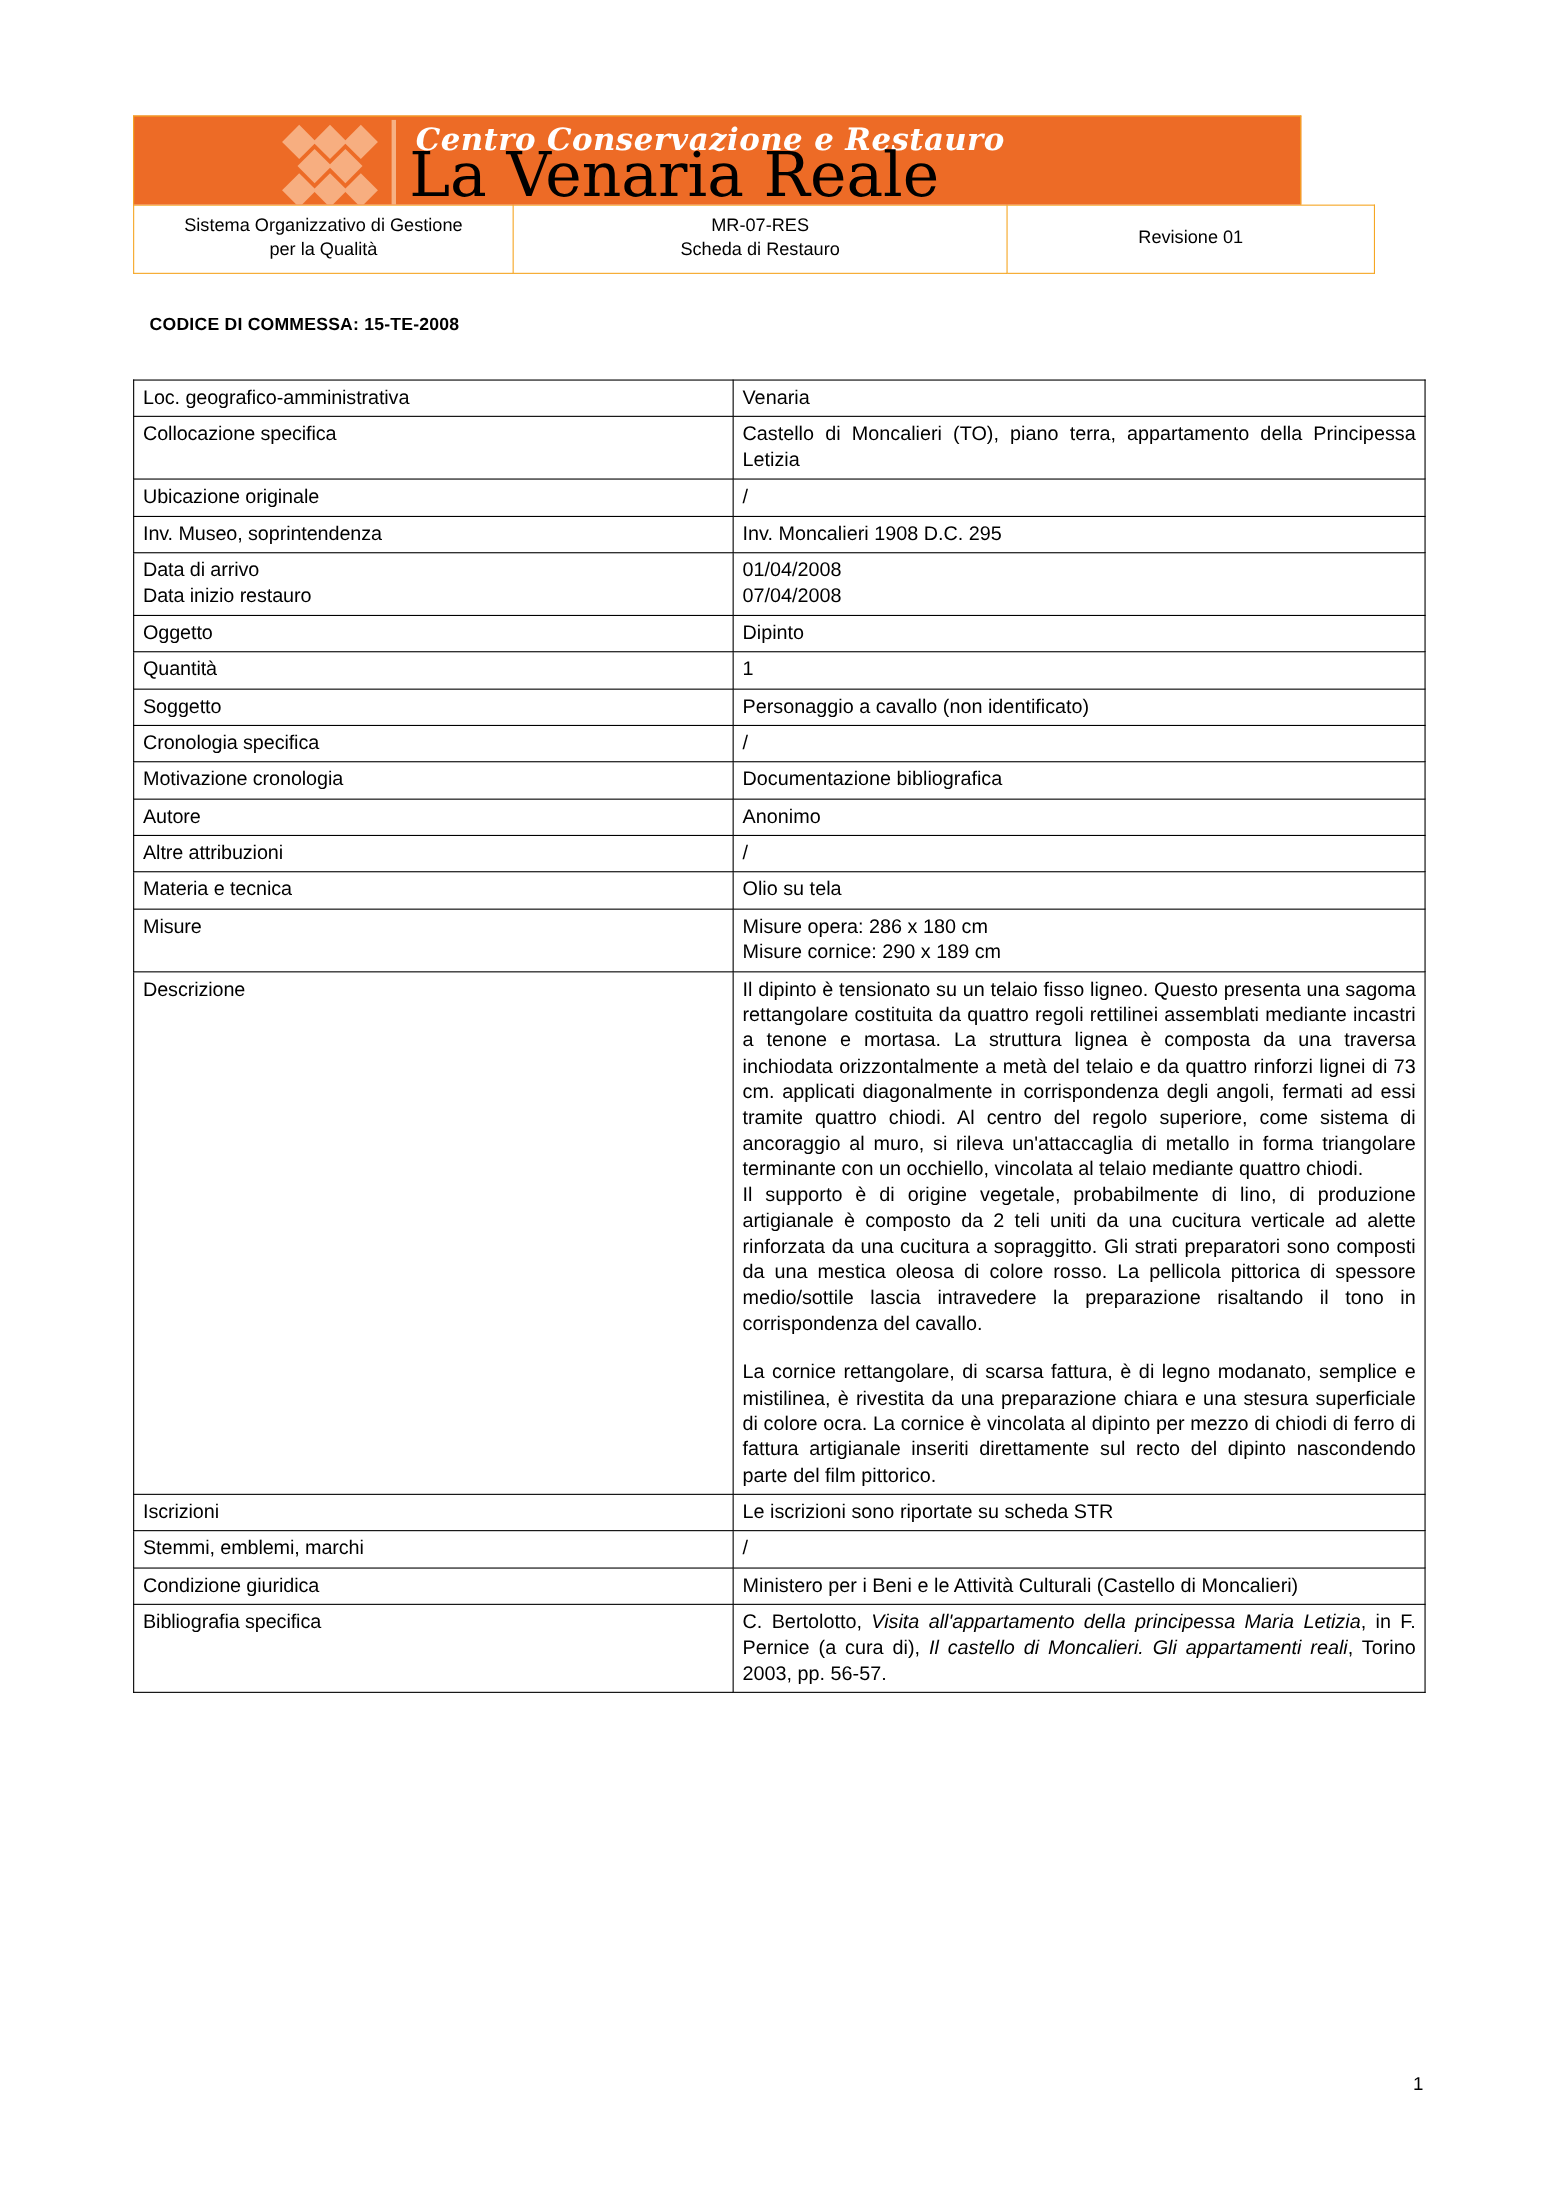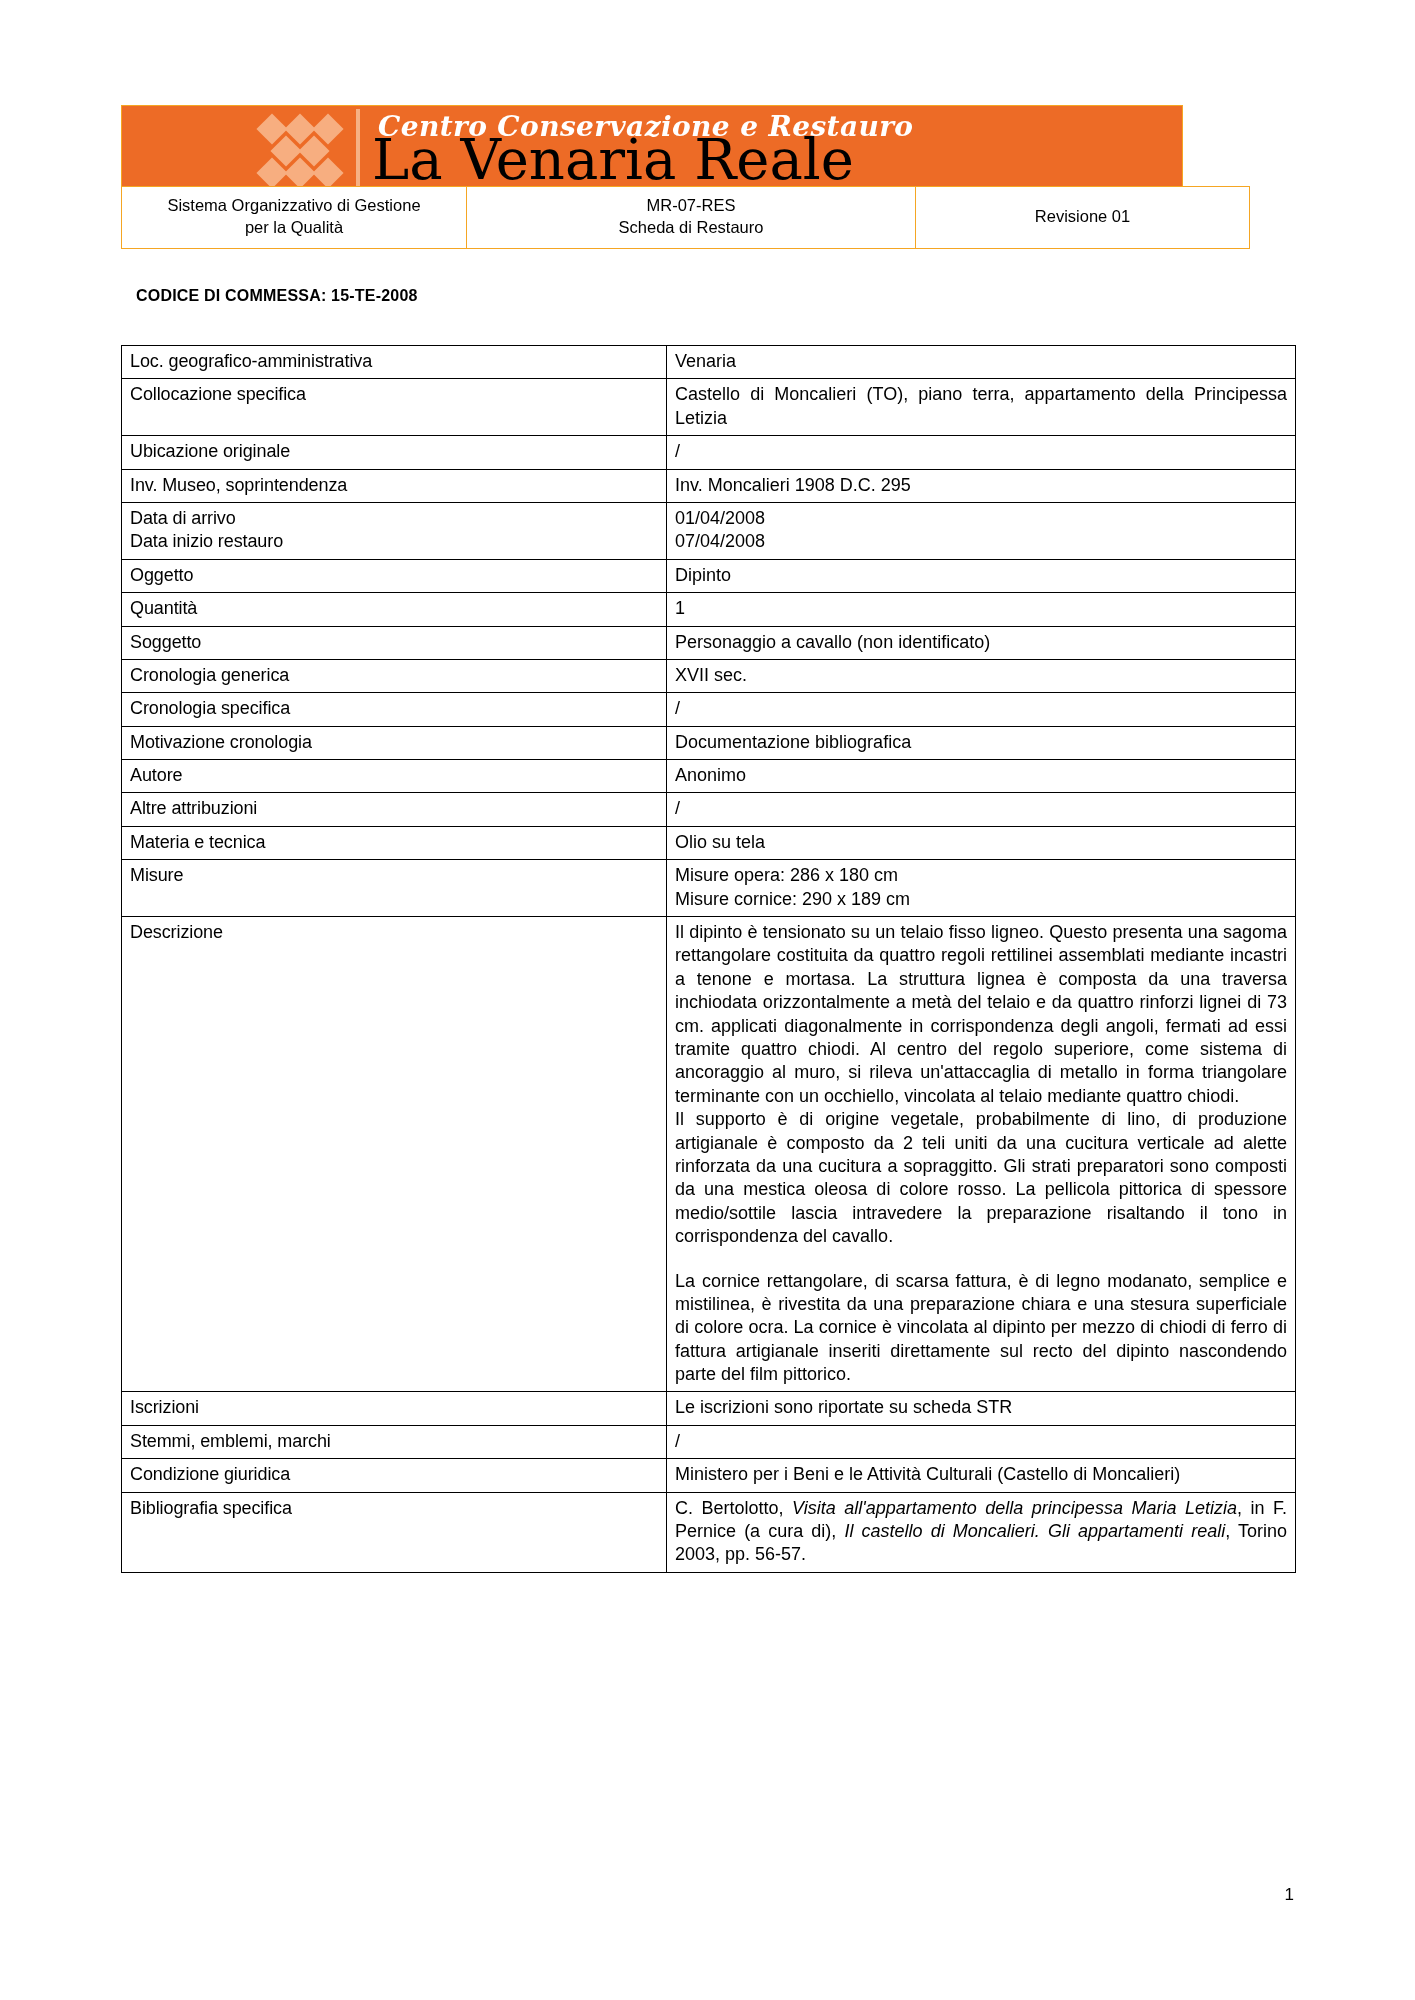--- a/index.html
+++ b/index.html
@@ -275,24 +275,20 @@
     <tr>
       <td class="lbl">Quantità</td>
       <td class="val">1</td>
     </tr>
 
     <tr>
       <td class="lbl">Soggetto</td>
       <td class="val">Personaggio a cavallo (non identificato)</td>
     </tr>
 
-    <tr>
-      <td class="lbl">Cronologia generica</td>
-      <td class="val">XVII sec.</td>
-    </tr>
 
     <tr>
       <td class="lbl">Cronologia specifica</td>
       <td class="val">/</td>
     </tr>
 
     <tr>
       <td class="lbl">Motivazione cronologia</td>
       <td class="val">Documentazione bibliografica</td>
     </tr>

